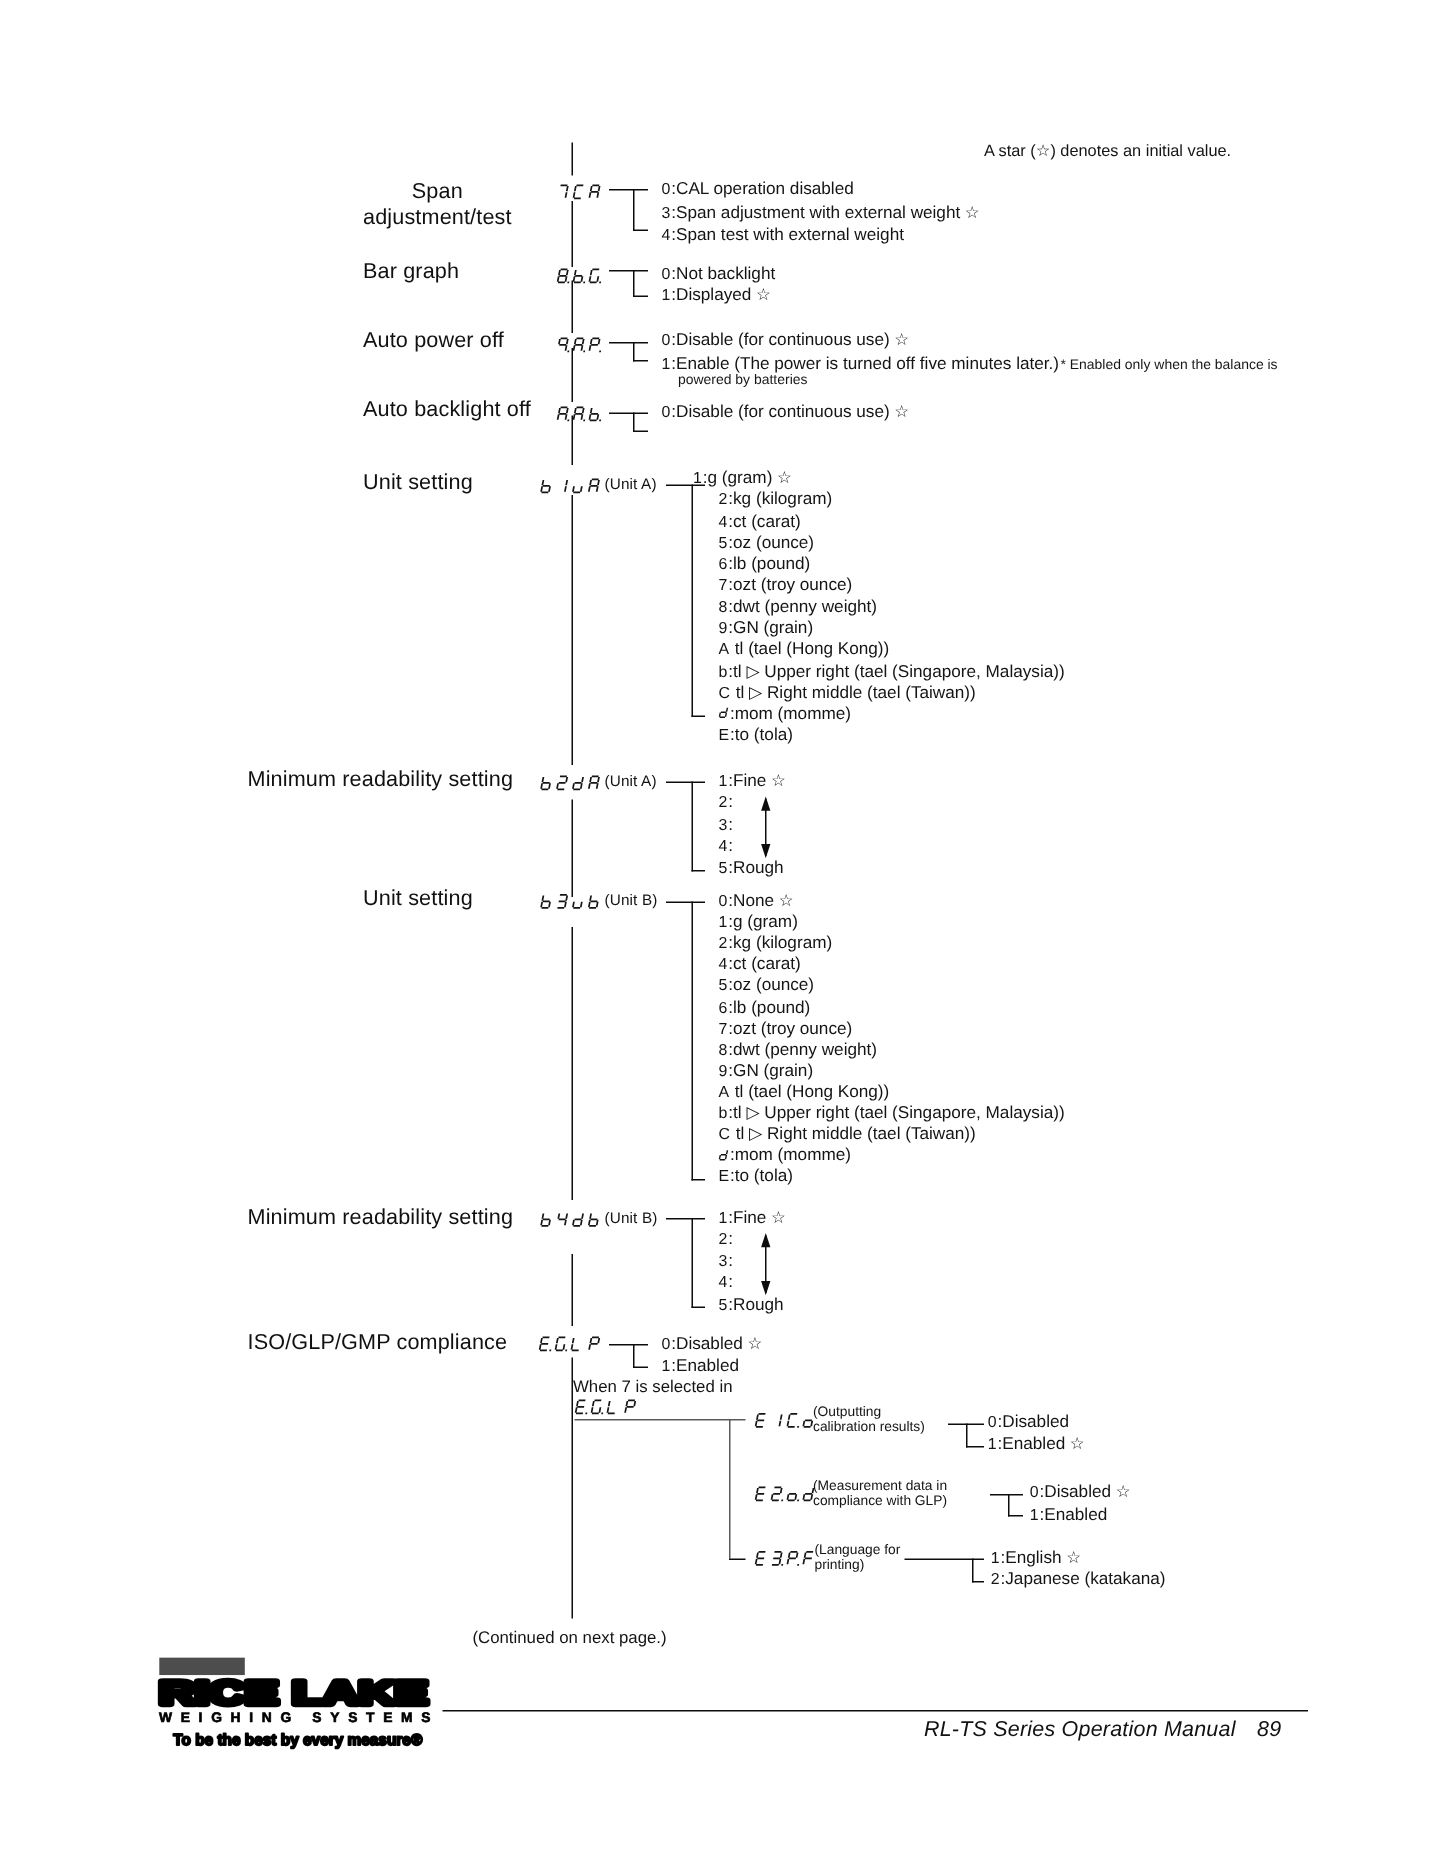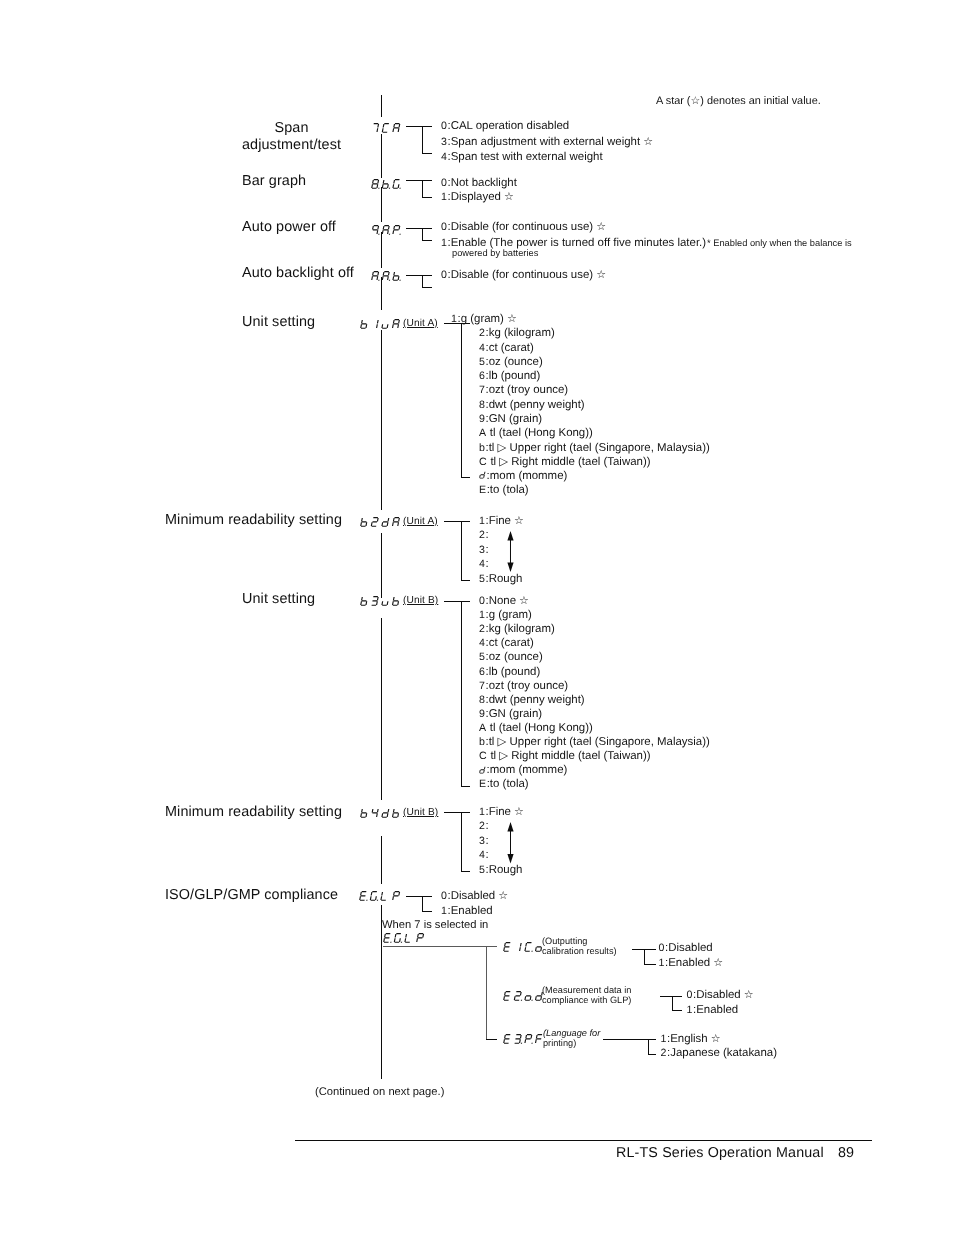--- a/index.html
+++ b/index.html
@@ -12,24 +12,24 @@
     .sec-label{position:absolute;font-size:14.4px;line-height:16.8px;color:#111;white-space:pre;letter-spacing:0.1px;}
     .opt{position:absolute;font-size:11.45px;line-height:15px;color:#141414;white-space:nowrap;}
   .opt .n{font-size:10.6px;margin-right:0.6px;}
   .opt .star{font-size:11px;}
   .opt .segnum{display:inline-block;vertical-align:-1px;line-height:0;}
   .opt .cln{}
     .fnote{position:absolute;font-size:9.3px;line-height:10.5px;color:#161616;white-space:nowrap;}
     .starnote{position:absolute;font-size:10.9px;color:#141414;white-space:nowrap;}
     .contnote{position:absolute;font-size:11.2px;color:#141414;white-space:nowrap;}
     .desc2{position:absolute;font-size:9.2px;line-height:10.5px;color:#141414;white-space:nowrap;}
-  .codesuffix{position:absolute;font-size:10.2px;color:#141414;white-space:nowrap;letter-spacing:0.1px;text-decoration:underline;}
+  .codesuffix{position:absolute;font-size:10.2px;color:#141414;white-space:nowrap;letter-spacing:0.1px;}
     .smalltext{position:absolute;font-size:11.2px;line-height:14px;color:#141414;white-space:nowrap;}
   svg{display:block;overflow:visible;}
-    .ftitle{position:absolute;font-size:14.3px;color:#111;white-space:nowrap;letter-spacing:0.15px;text-align:right;}
+    .ftitle{position:absolute;font-style:italic;font-size:14.3px;color:#111;white-space:nowrap;letter-spacing:0.15px;text-align:right;}
 </style>
 </head>
 <body>
 
 <div id="page">
 
   <div class="starnote" style="left:656px;top:93.5px;">A star (☆) denotes an initial value.</div>
 
   <div id="tree"></div>
 
@@ -170,21 +170,21 @@
           <g transform="translate(31.80,0)">
             <path d="M 0.9199999999999999 0.575 H 5.48 M 5.825 0.9199999999999999 V 4.555000000000001 M 5.825 5.245 V 8.88 M 0.575 5.245 V 8.88 M 0.575 0.9199999999999999 V 4.555000000000001 M 0.9199999999999999 4.9 H 5.48" fill="none" stroke="#151515" stroke-width="1.15" stroke-linecap="butt"></path>
           </g>
         </g>
       </svg>
     </div>
     <div class="codesuffix" style="left:403px;top:317.8px;">(Unit A)</div>
     <div style="position:absolute;left:444px;top:323px;width:26px;height:1px;background:#0c0c0c;"></div>
     <div style="position:absolute;left:460.5px;top:323px;height:155px;width:1px;background:#0c0c0c;"></div>
     <div style="position:absolute;left:460.5px;top:477px;width:9.5px;height:1px;background:#0c0c0c;"></div>
-    <div class="opt" style="left:451px;top:312px;"><span class="n">1</span><span class="cln">:</span><span>g (gram)</span><span class="star"> ☆</span></div>
+    <div class="opt" style="left:462px;top:312px;"><span class="n">1</span><span class="cln">:</span><span>g (gram)</span><span class="star"> ☆</span></div>
     <div class="opt" style="left:479px;top:326.28px;"><span class="n">2</span><span class="cln">:</span><span>kg (kilogram)</span></div>
     <div class="opt" style="left:479px;top:340.56px;"><span class="n">4</span><span class="cln">:</span><span>ct (carat)</span></div>
     <div class="opt" style="left:479px;top:354.84px;"><span class="n">5</span><span class="cln">:</span><span>oz (ounce)</span></div>
     <div class="opt" style="left:479px;top:369.12px;"><span class="n">6</span><span class="cln">:</span><span>lb (pound)</span></div>
     <div class="opt" style="left:479px;top:383.4px;"><span class="n">7</span><span class="cln">:</span><span>ozt (troy ounce)</span></div>
     <div class="opt" style="left:479px;top:397.68px;"><span class="n">8</span><span class="cln">:</span><span>dwt (penny weight)</span></div>
     <div class="opt" style="left:479px;top:411.96px;"><span class="n">9</span><span class="cln">:</span><span>GN (grain)</span></div>
     <div class="opt" style="left:479px;top:426.24px;"><span class="n">A</span><span class="cln">&nbsp;</span><span>tl (tael (Hong Kong))</span></div>
     <div class="opt" style="left:479px;top:440.52px;"><span class="n">b</span><span class="cln">:</span><span>tl ▷ Upper right (tael (Singapore, Malaysia))</span></div>
     <div class="opt" style="left:479px;top:454.79999999999995px;"><span class="n">C</span><span class="cln">&nbsp;</span><span>tl ▷ Right middle (tael (Taiwan))</span></div>
@@ -434,23 +434,31 @@
           <g transform="translate(21.20,0)">
             <path d="M 0.9199999999999999 0.575 H 5.48 M 5.825 0.9199999999999999 V 4.555000000000001 M 0.575 5.245 V 8.88 M 0.575 0.9199999999999999 V 4.555000000000001 M 0.9199999999999999 4.9 H 5.48" fill="none" stroke="#151515" stroke-width="1.15" stroke-linecap="butt"></path>
           </g>
           <rect x="28.40" y="8.65" width="1.15" height="1.15" fill="#151515"></rect>
           <g transform="translate(31.80,0)">
             <path d="M 0.9199999999999999 0.575 H 5.48 M 0.575 5.245 V 8.88 M 0.575 0.9199999999999999 V 4.555000000000001 M 0.9199999999999999 4.9 H 5.48" fill="none" stroke="#151515" stroke-width="1.15" stroke-linecap="butt"></path>
           </g>
         </g>
       </svg>
     </div>
-    <div class="desc2" style="left:543px;top:1027.5px;font-style:italic;">(Language for</div>
+    <div class="desc2" style="left:543px;top:1027.5px;">(Language for</div>
     <div class="desc2" style="left:543px;top:1037.9px;">printing)</div>
     <div style="position:absolute;left:603px;top:1039px;width:53px;height:1px;background:#0c0c0c;"></div>
     <div style="position:absolute;left:648px;top:1039px;height:15.799999999999955px;width:1px;background:#0c0c0c;"></div>
     <div style="position:absolute;left:648px;top:1053.8px;width:8px;height:1px;background:#0c0c0c;"></div>
     <div class="opt" style="left:660.5px;top:1031.5px;"><span class="n">1</span><span class="cln">:</span><span>English</span><span class="star"> ☆</span></div>
     <div class="opt" style="left:660.5px;top:1046.3px;"><span class="n">2</span><span class="cln">:</span><span>Japanese (katakana)</span></div>
     <div style="position:absolute;left:295px;top:1140px;width:577px;height:1.3px;background:#0c0c0c;"></div>
     <div class="ftitle" style="left:616px;top:1144.5px;">RL-TS Series Operation Manual</div>
     <div class="ftitle" style="left:838px;top:1144.5px;">89</div>
+    <div style="position:absolute;left:103px;top:1102px;width:190px;height:72px;">
+      <svg width="190" height="72" viewBox="0 0 190 72">
+        <rect x="3.2" y="3.1" width="57" height="11.6" fill="#4d4d4d"></rect>
+        <text x="3.2" y="34.0" font-family="Liberation Sans, sans-serif" font-size="22" font-weight="bold" textLength="179" lengthAdjust="spacingAndGlyphs" fill="#000" stroke="#000" stroke-width="4.2" stroke-linejoin="round">RICE LAKE</text>
+        <text x="3" y="45.8" font-family="Liberation Sans, sans-serif" font-size="9.2" font-weight="bold" textLength="181" lengthAdjust="spacing" fill="#000" stroke="#000" stroke-width="0.45">WEIGHING SYSTEMS</text>
+        <text x="12.5" y="61.6" font-family="Liberation Sans, sans-serif" font-size="10.6" font-weight="bold" textLength="166" lengthAdjust="spacingAndGlyphs" fill="#000" stroke="#000" stroke-width="1.35" stroke-linejoin="round">To be the best by every measure®</text>
+      </svg>
+    </div>
   </div>
 
 </body></html>

